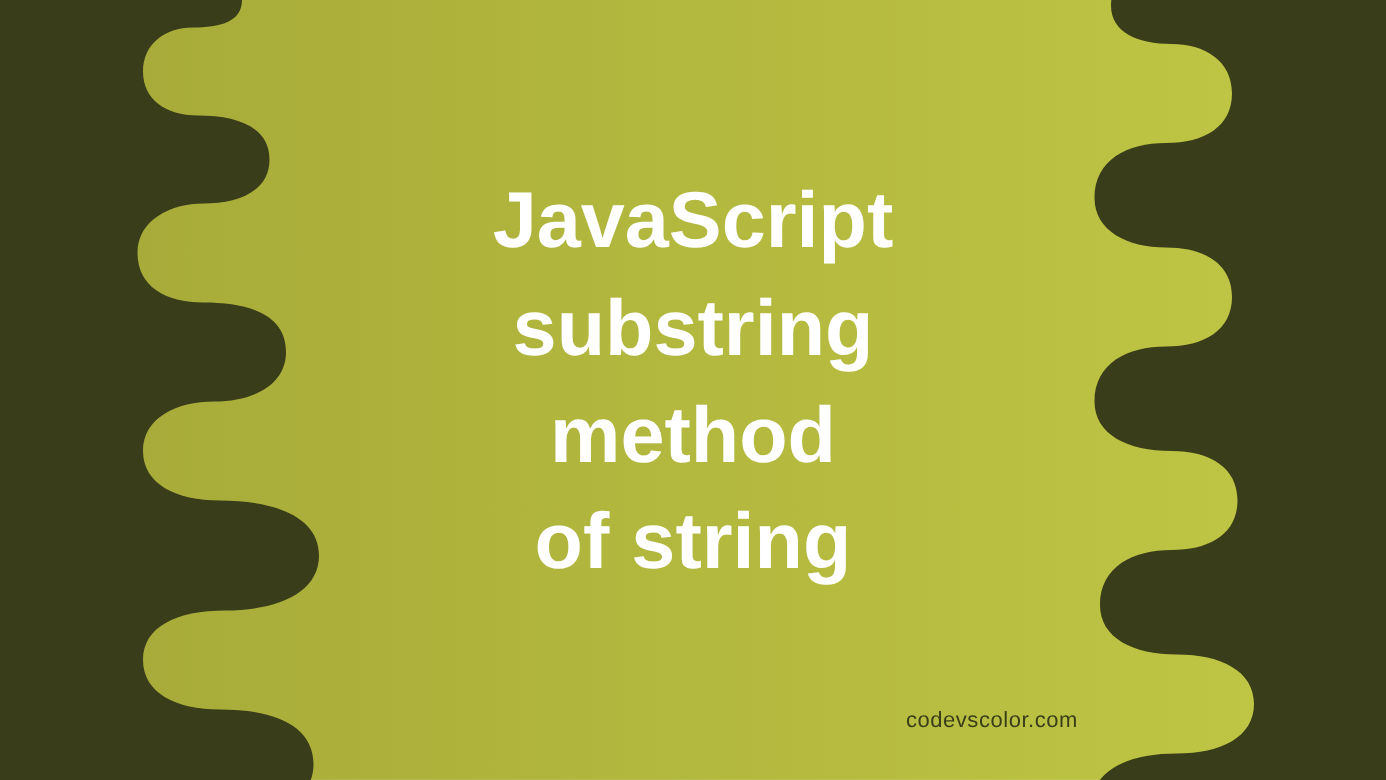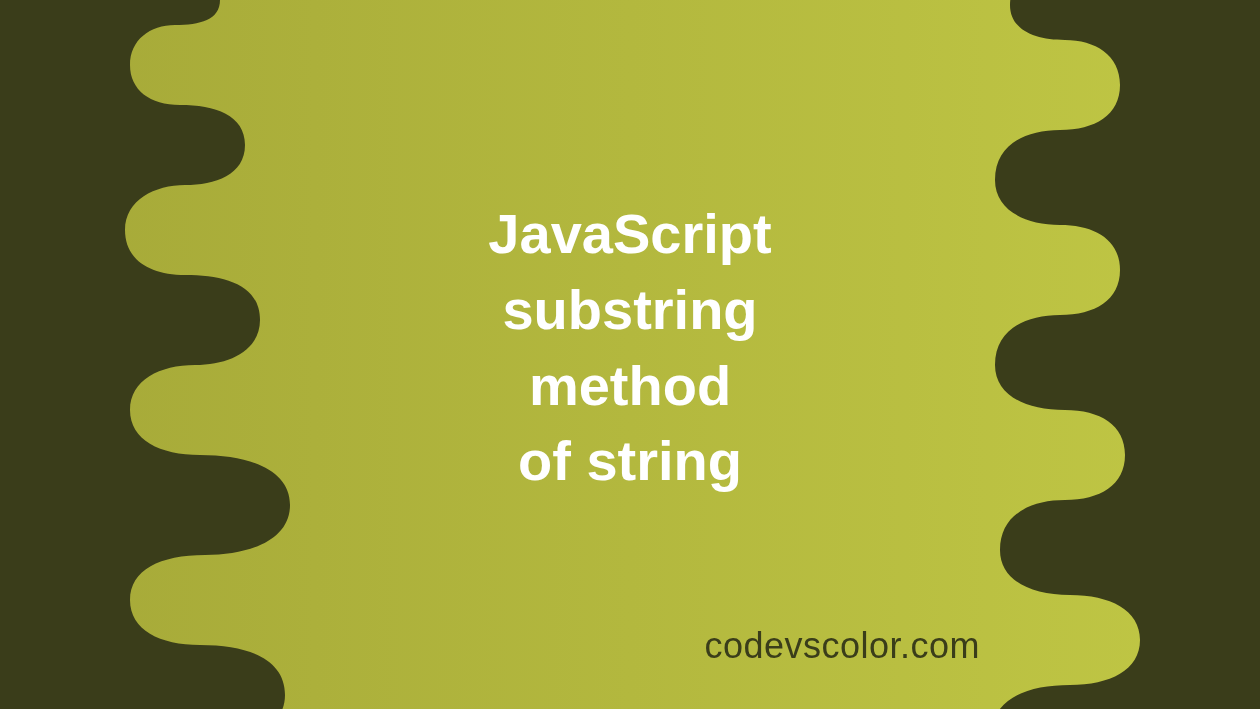--- a/index.html
+++ b/index.html
@@ -37,34 +37,34 @@
       height: 770px;
       width: auto;
     }
 
     .title {
       position: absolute;
       left: 50%;
       top: 49%;
       transform: translate(-50%, -50%);
       color: #ffffff;
-      font-size: 56px;
+      font-size: 72px;
       font-weight: 700;
       line-height: 1.35;
       text-align: center;
       white-space: pre-line;
       width: 100%;
     }
 
     .watermark {
       position: absolute;
       right: 280px;
       bottom: 42px;
       color: #3a3d1a;
-      font-size: 36px;
+      font-size: 20px;
       font-weight: 500;
       letter-spacing: 0.5px;
     }
   </style>
 </head>
 <body>
 
 <div class="canvas">
 
   <svg class="blob-left" viewBox="0 0 420 770" preserveAspectRatio="xMinYMid meet">

